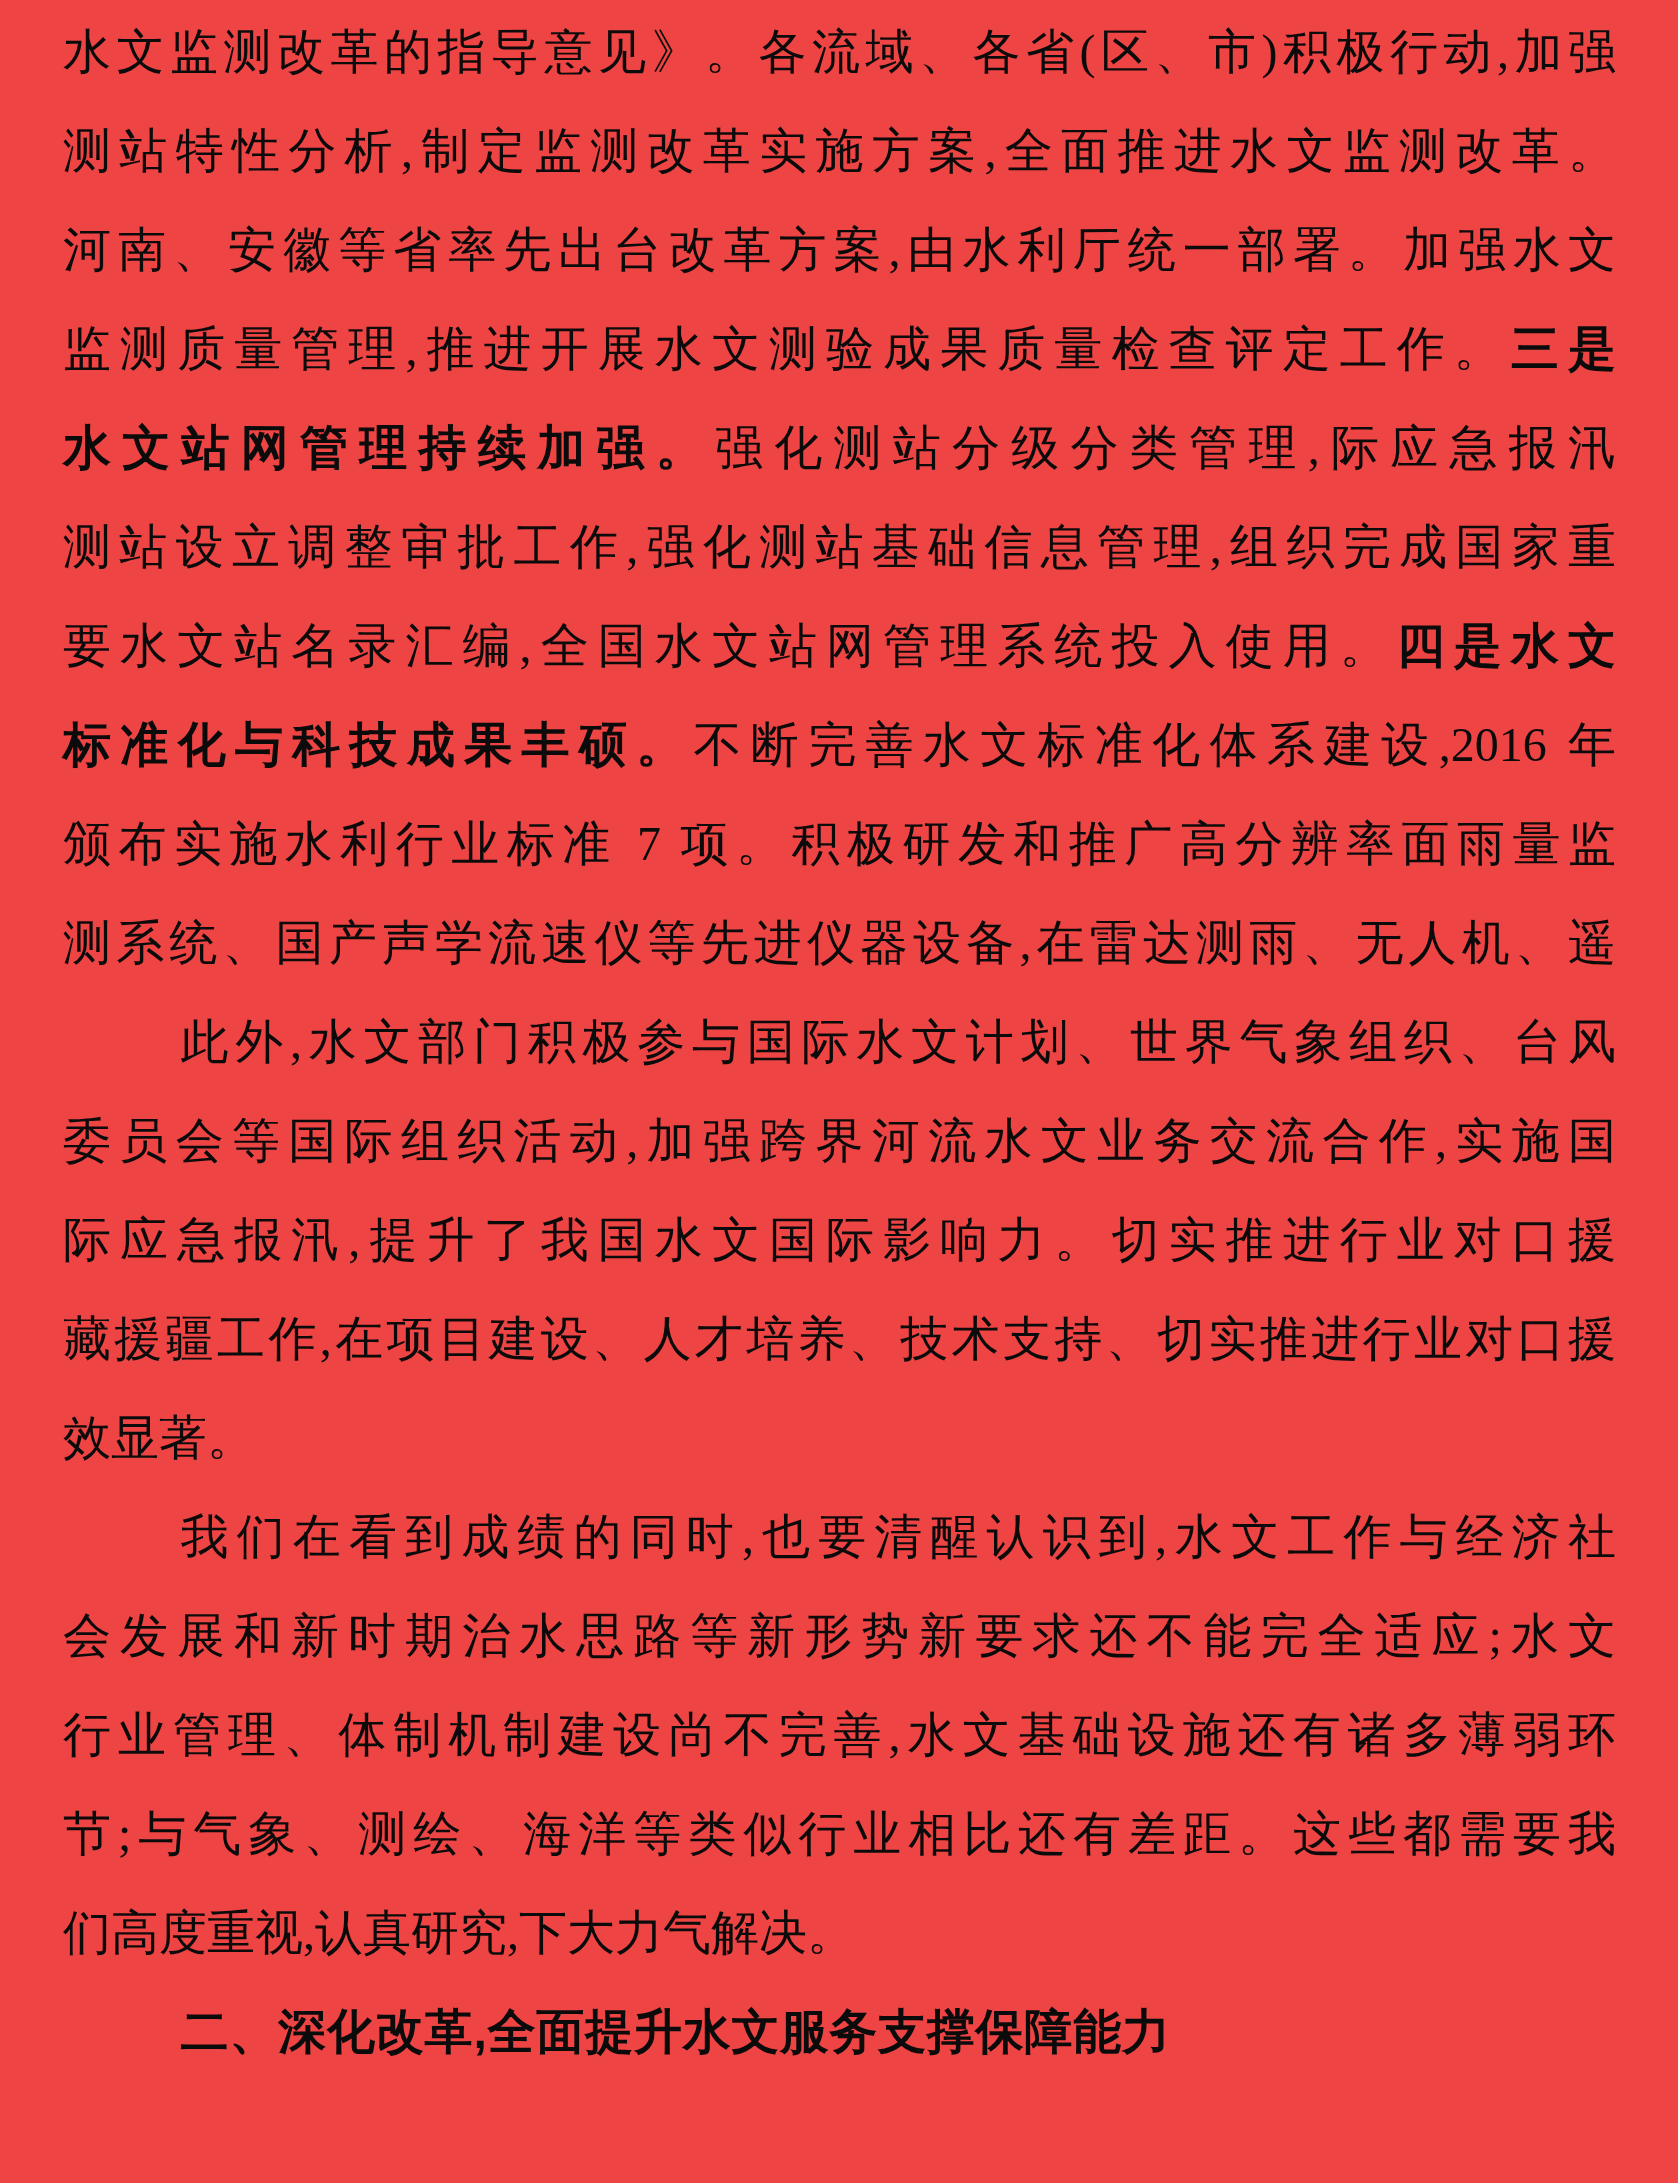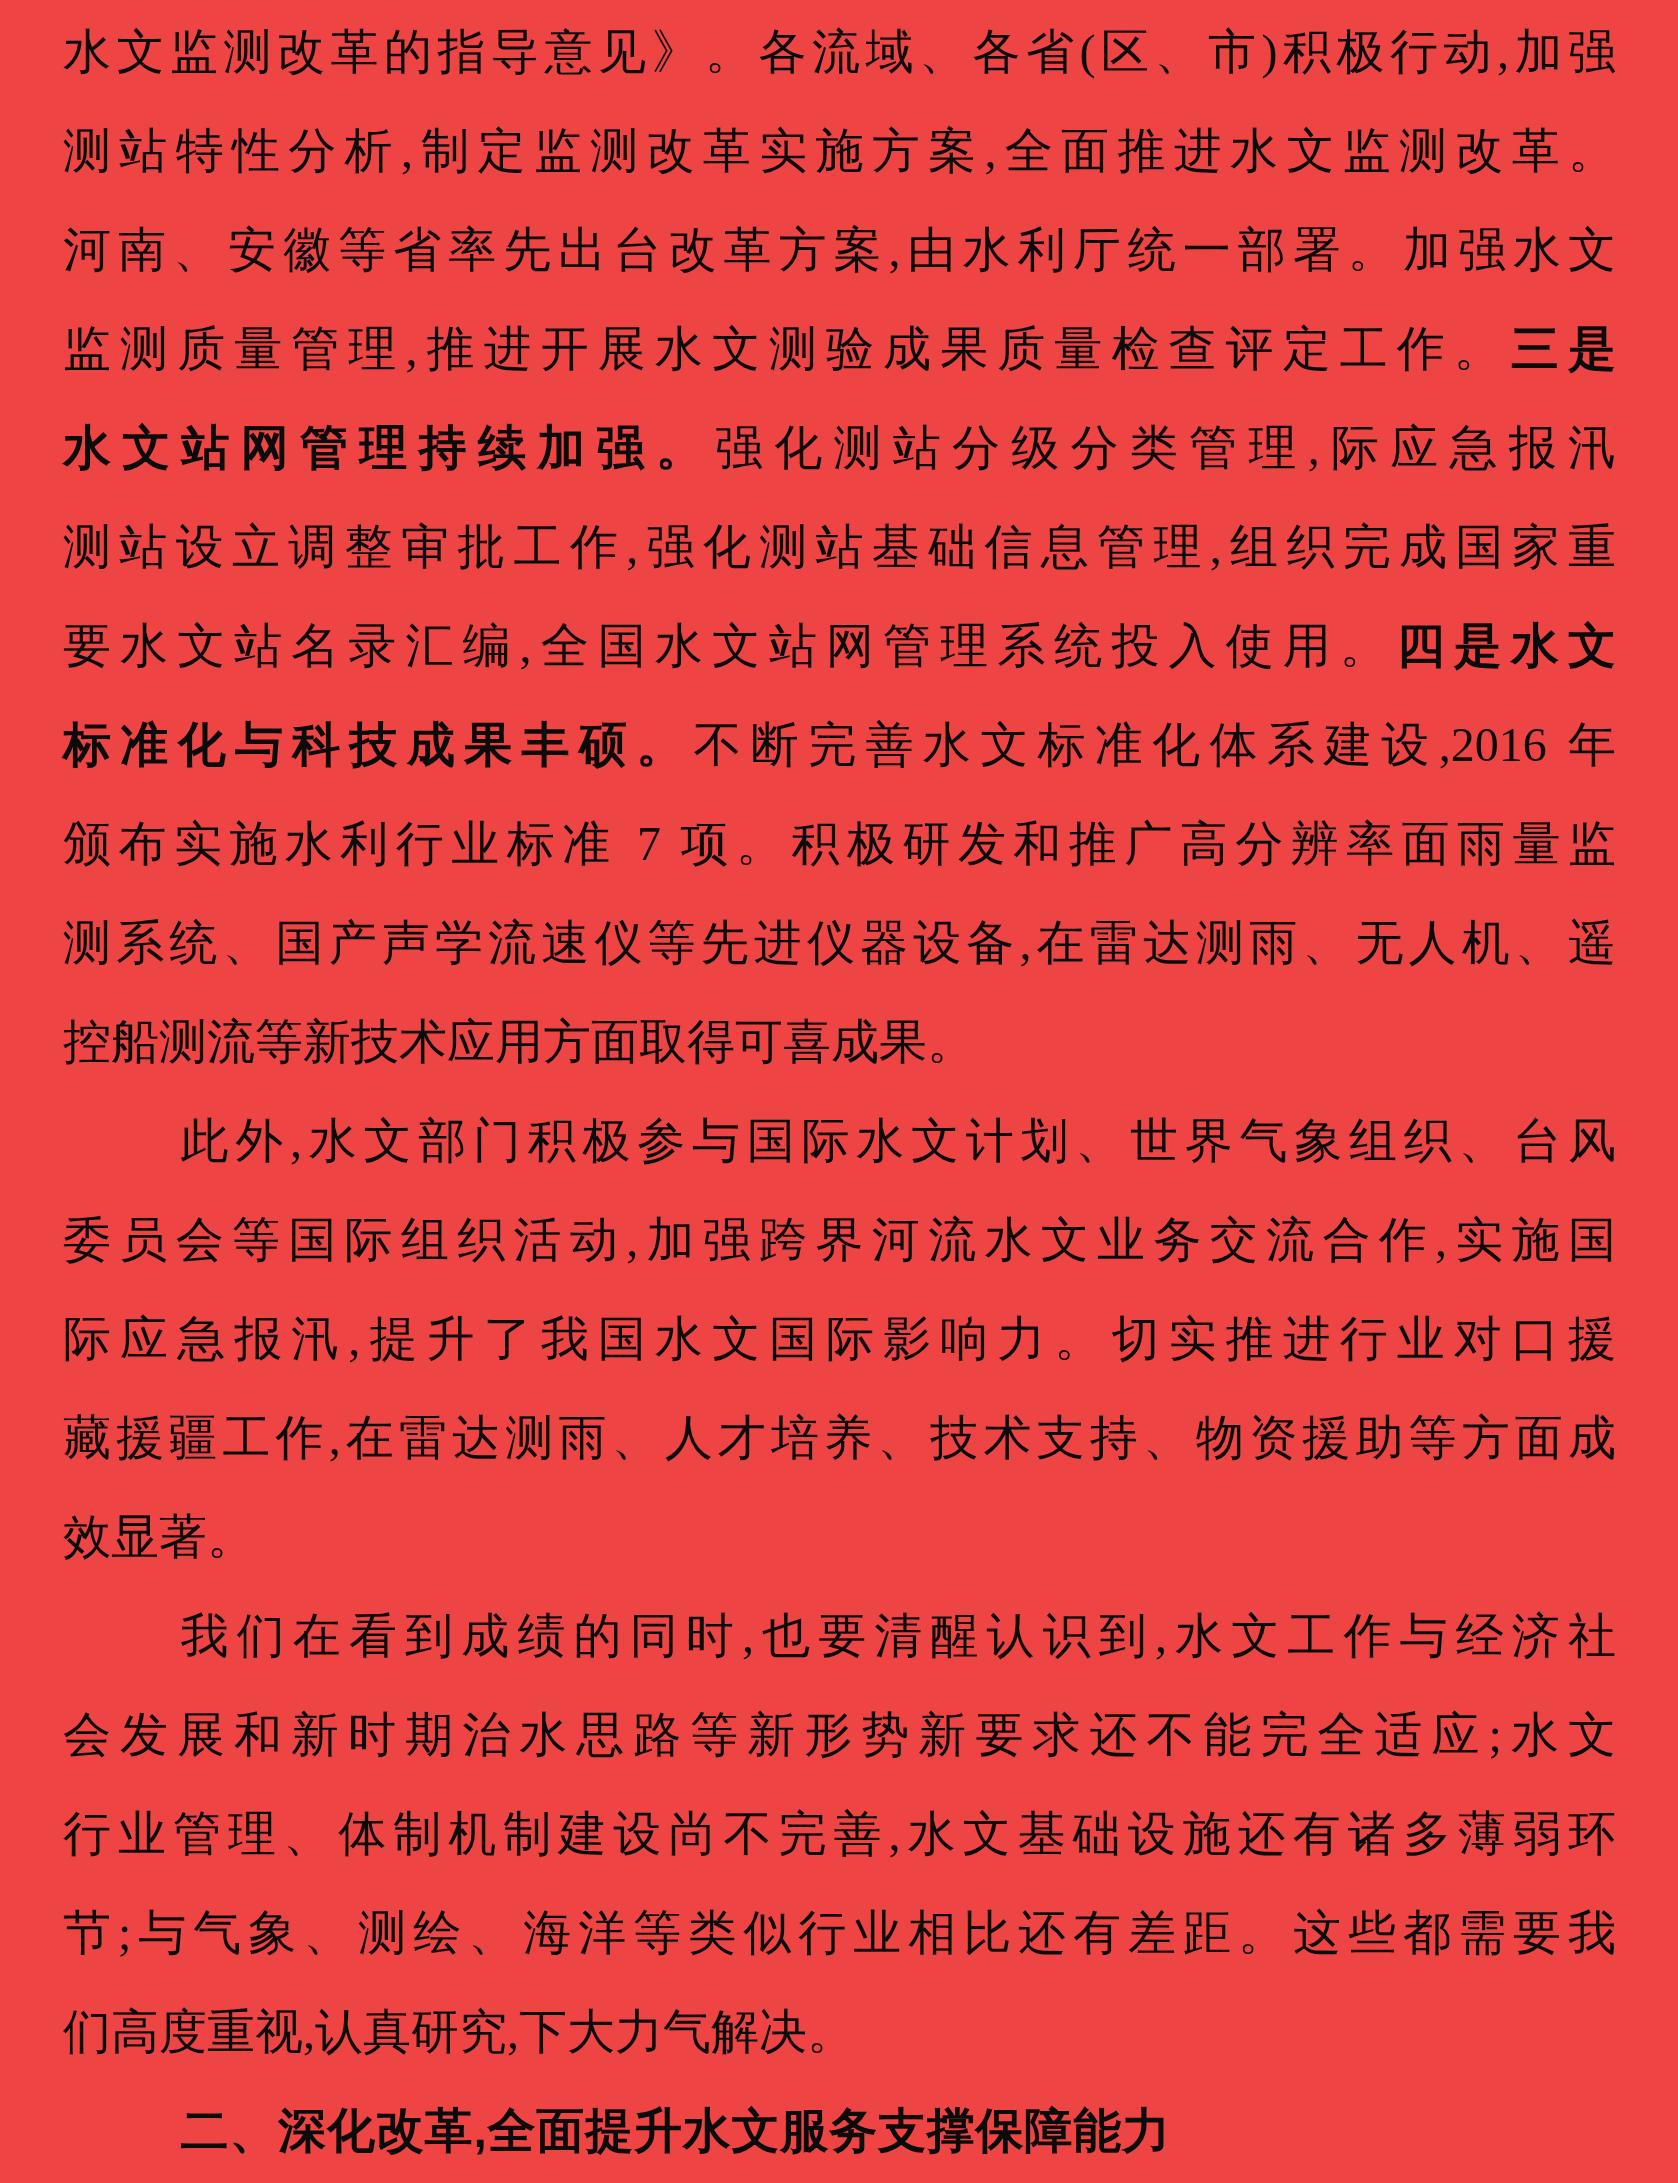--- a/index.html
+++ b/index.html
@@ -66,29 +66,28 @@
   <div class="line"><span>测站设立调整审批工作,强化测站基础信息管理,组织完成国家重</span><b></b><span></span></div>
 
   <div class="line"><span>要水文站名录汇编,全国水文站网管理系统投入使用。</span><b>四是水文</b><span></span></div>
 
   <div class="line"><span></span><b>标准化与科技成果丰硕。</b><span>不断完善水文标准化体系建设,2016 年</span></div>
 
   <div class="line"><span>颁布实施水利行业标准 7 项。积极研发和推广高分辨率面雨量监</span><b></b><span></span></div>
 
   <div class="line"><span>测系统、国产声学流速仪等先进仪器设备,在雷达测雨、无人机、遥</span><b></b><span></span></div>
 
-  <div class="line end"><span>控船测流等新技术应用方面取得可喜成果。</span><b></b><span></span></div>
 
   <div class="line indent"><span>此外,水文部门积极参与国际水文计划、世界气象组织、台风</span><b></b><span></span></div>
 
   <div class="line"><span>委员会等国际组织活动,加强跨界河流水文业务交流合作,实施国</span><b></b><span></span></div>
 
   <div class="line"><span>际应急报汛,提升了我国水文国际影响力。切实推进行业对口援</span><b></b><span></span></div>
 
-  <div class="line"><span>藏援疆工作,在雷达测雨、人才培养、技术支持、物资援助等方面成</span><b></b><span></span></div>
+  <div class="line"><span>藏援疆工作,在项目建设、人才培养、技术支持、切实推进行业对口援</span><b></b><span></span></div>
 
   <div class="line end"><span>效显著。</span><b></b><span></span></div>
 
   <div class="line indent"><span>我们在看到成绩的同时,也要清醒认识到,水文工作与经济社</span><b></b><span></span></div>
 
   <div class="line"><span>会发展和新时期治水思路等新形势新要求还不能完全适应;水文</span><b></b><span></span></div>
 
   <div class="line"><span>行业管理、体制机制建设尚不完善,水文基础设施还有诸多薄弱环</span><b></b><span></span></div>
 
   <div class="line"><span>节;与气象、测绘、海洋等类似行业相比还有差距。这些都需要我</span><b></b><span></span></div>

